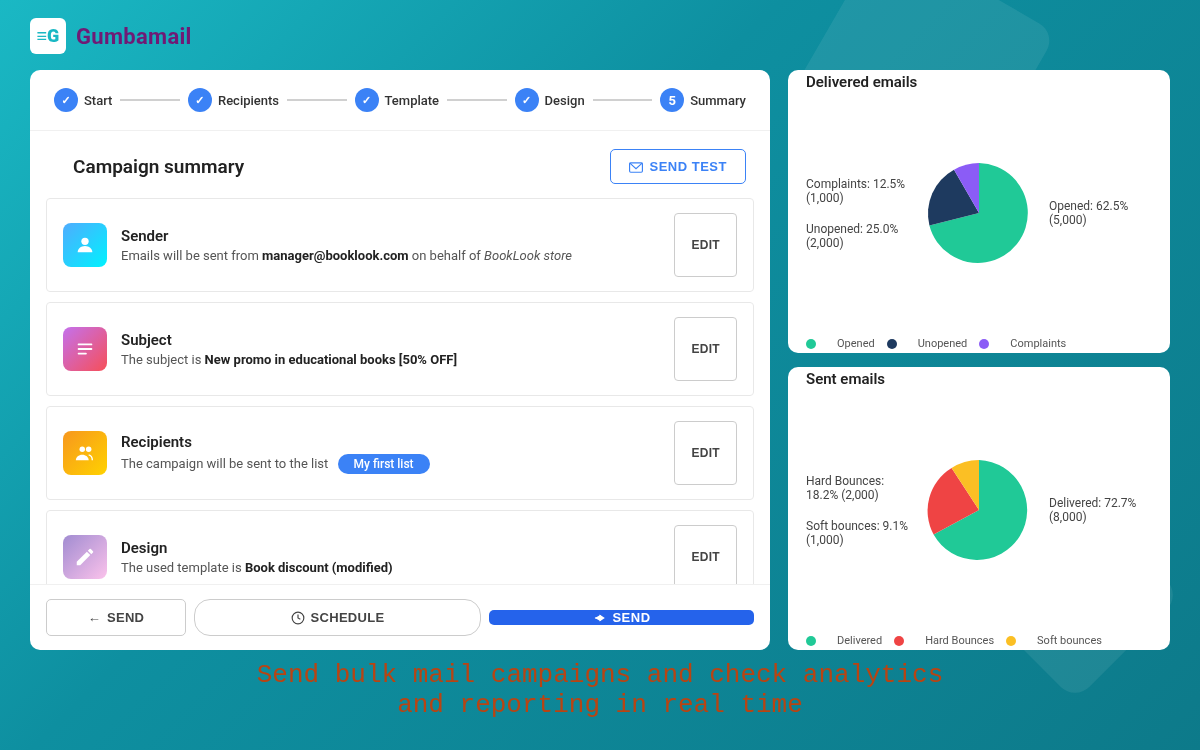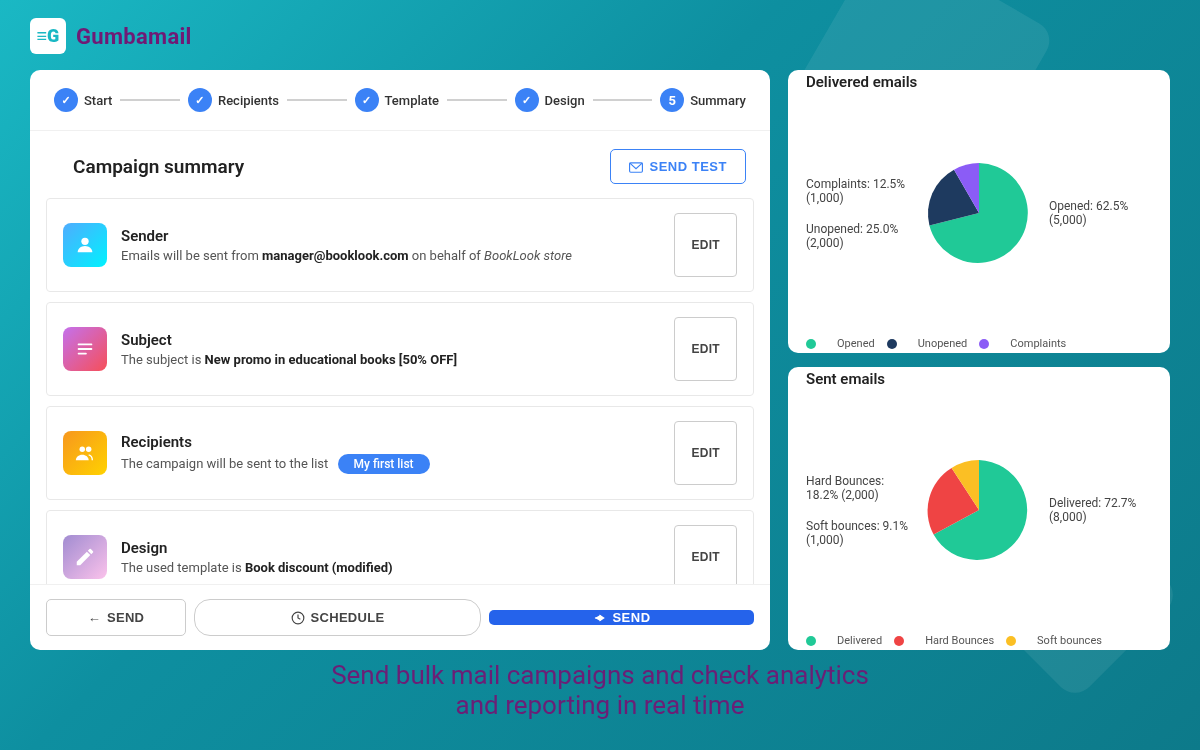--- a/index.html
+++ b/index.html
@@ -56,21 +56,22 @@
       font-weight: 700;
       letter-spacing: 0.3px;
     }
 
     
     .tagline {
       position: absolute;
       bottom: 30px;
       left: 0; right: 0;
       text-align: center;
-      color: #701a75;
+      color: #c2410c;
+      font-family: Liberation Mono, monospace;
     }
     .tagline-line1 {
       font-size: 26px;
       font-weight: 400;
       opacity: 0.95;
     }
     .tagline-line2 {
       font-size: 26px;
       font-weight: 400;
       opacity: 0.95;

